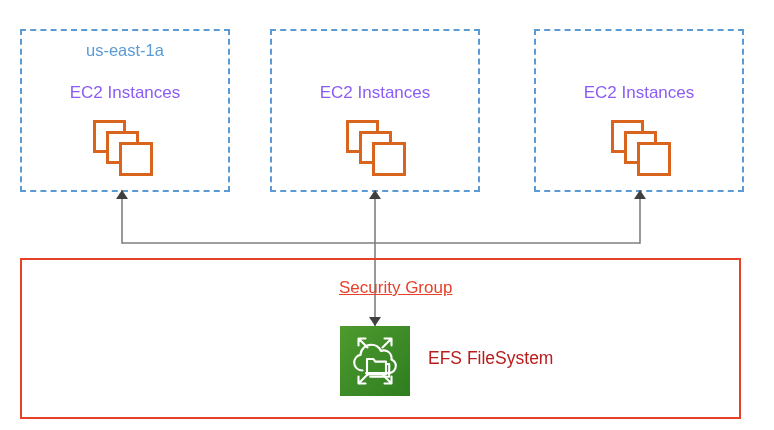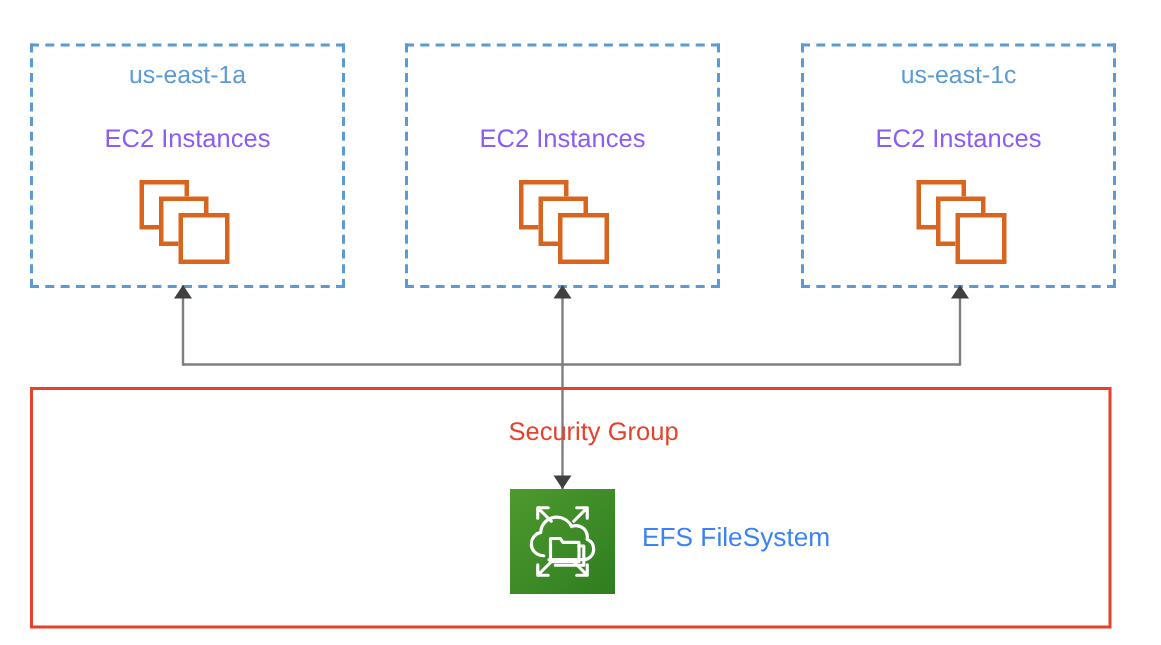--- a/index.html
+++ b/index.html
@@ -71,21 +71,21 @@
   
   .efs-icon {
     position: absolute;
     width: 70px;
     height: 70px;
     background: linear-gradient(135deg, #4E9A2D 0%, #3E8C28 50%, #2E7D1F 100%);
   }
   .efs-icon svg { display: block; }
   .efs-label {
     position: absolute;
-    color: #3b82f6;
+    color: #b91c1c;
     font-size: 17.5px;
     white-space: nowrap;
   }
   
   #connectors {
     position: absolute;
     left: 0;
     top: 0;
     width: 774px;
     height: 430px;
@@ -110,21 +110,20 @@
   <div class="az-box" style="left:270px; top:29px; width:210px; height:163px;">
     <div class="ec2-label" style="top:52px;">EC2 Instances</div>
   </div>
   <div class="ec2-icon" style="left:346px; top:120px;">
     <div class="sq sq1"></div>
     <div class="sq sq2"></div>
     <div class="sq sq3"></div>
   </div>
 
   <div class="az-box" style="left:534px; top:29px; width:210px; height:163px;">
-    <div class="az-label" style="top:10px;">us-east-1c</div>
     <div class="ec2-label" style="top:52px;">EC2 Instances</div>
   </div>
   <div class="ec2-icon" style="left:611px; top:120px;">
     <div class="sq sq1"></div>
     <div class="sq sq2"></div>
     <div class="sq sq3"></div>
   </div>
 
   <svg id="connectors" viewBox="0 0 774 430" xmlns="http://www.w3.org/2000/svg">
     <defs>
@@ -143,21 +142,21 @@
 
     <line x1="375" y1="326" x2="375" y2="190" stroke="#7F7F7F" stroke-width="1.6"></line>
     <path d="M 375 190 L 369 199 L 381 199 Z" fill="#404040"></path>
     <path d="M 375 326 L 369 317 L 381 317 Z" fill="#404040"></path>
 
     <line x1="640" y1="243.8" x2="640" y2="190" stroke="#7F7F7F" stroke-width="1.6"></line>
     <path d="M 640 190 L 634 199 L 646 199 Z" fill="#404040"></path>
   </svg>
 
   <div class="sg-box" style="left:20px; top:258px; width:721px; height:161px;"></div>
-  <div class="sg-label" style="left:339px; top:278px;">Security Group</div>
+  <div class="sg-label" style="left:339px; top:278px;text-decoration:underline;">Security Group</div>
 
   <div class="efs-icon" style="left:340px; top:326px;">
     <svg width="70" height="70" viewBox="0 0 70 70" xmlns="http://www.w3.org/2000/svg">
       <g fill="none" stroke="#ffffff" stroke-width="2.1" stroke-linecap="round" stroke-linejoin="round">
 
         <path d="M22.5 44.5 C17.5 44.5 14.2 40.8 14.2 36.6
                  C14.2 32.8 16.9 29.6 20.5 28.9
                  C20.7 23.2 25.4 18.7 31.2 18.7
                  C35.6 18.7 39.4 21.3 41.0 25.0
                  C41.9 24.6 42.9 24.4 44.0 24.4

